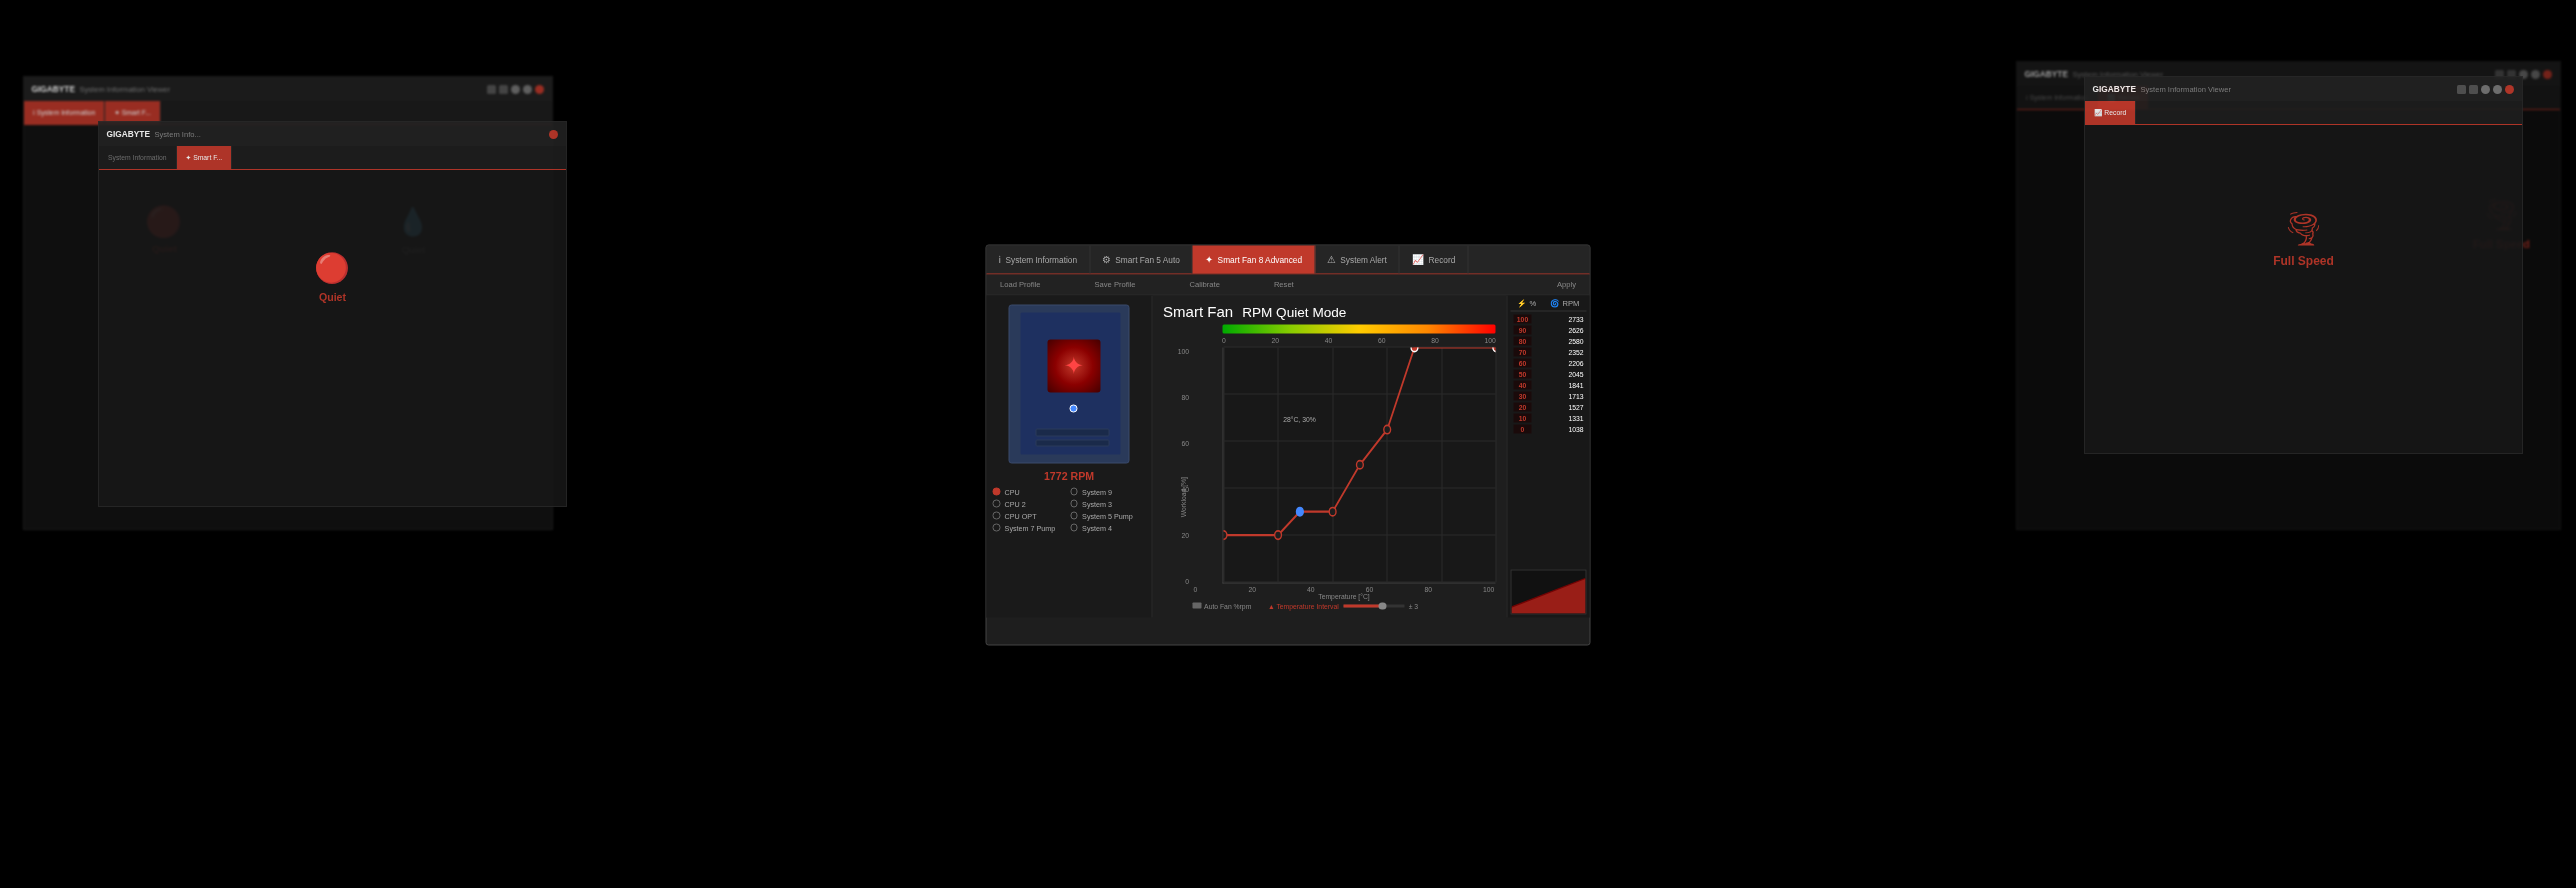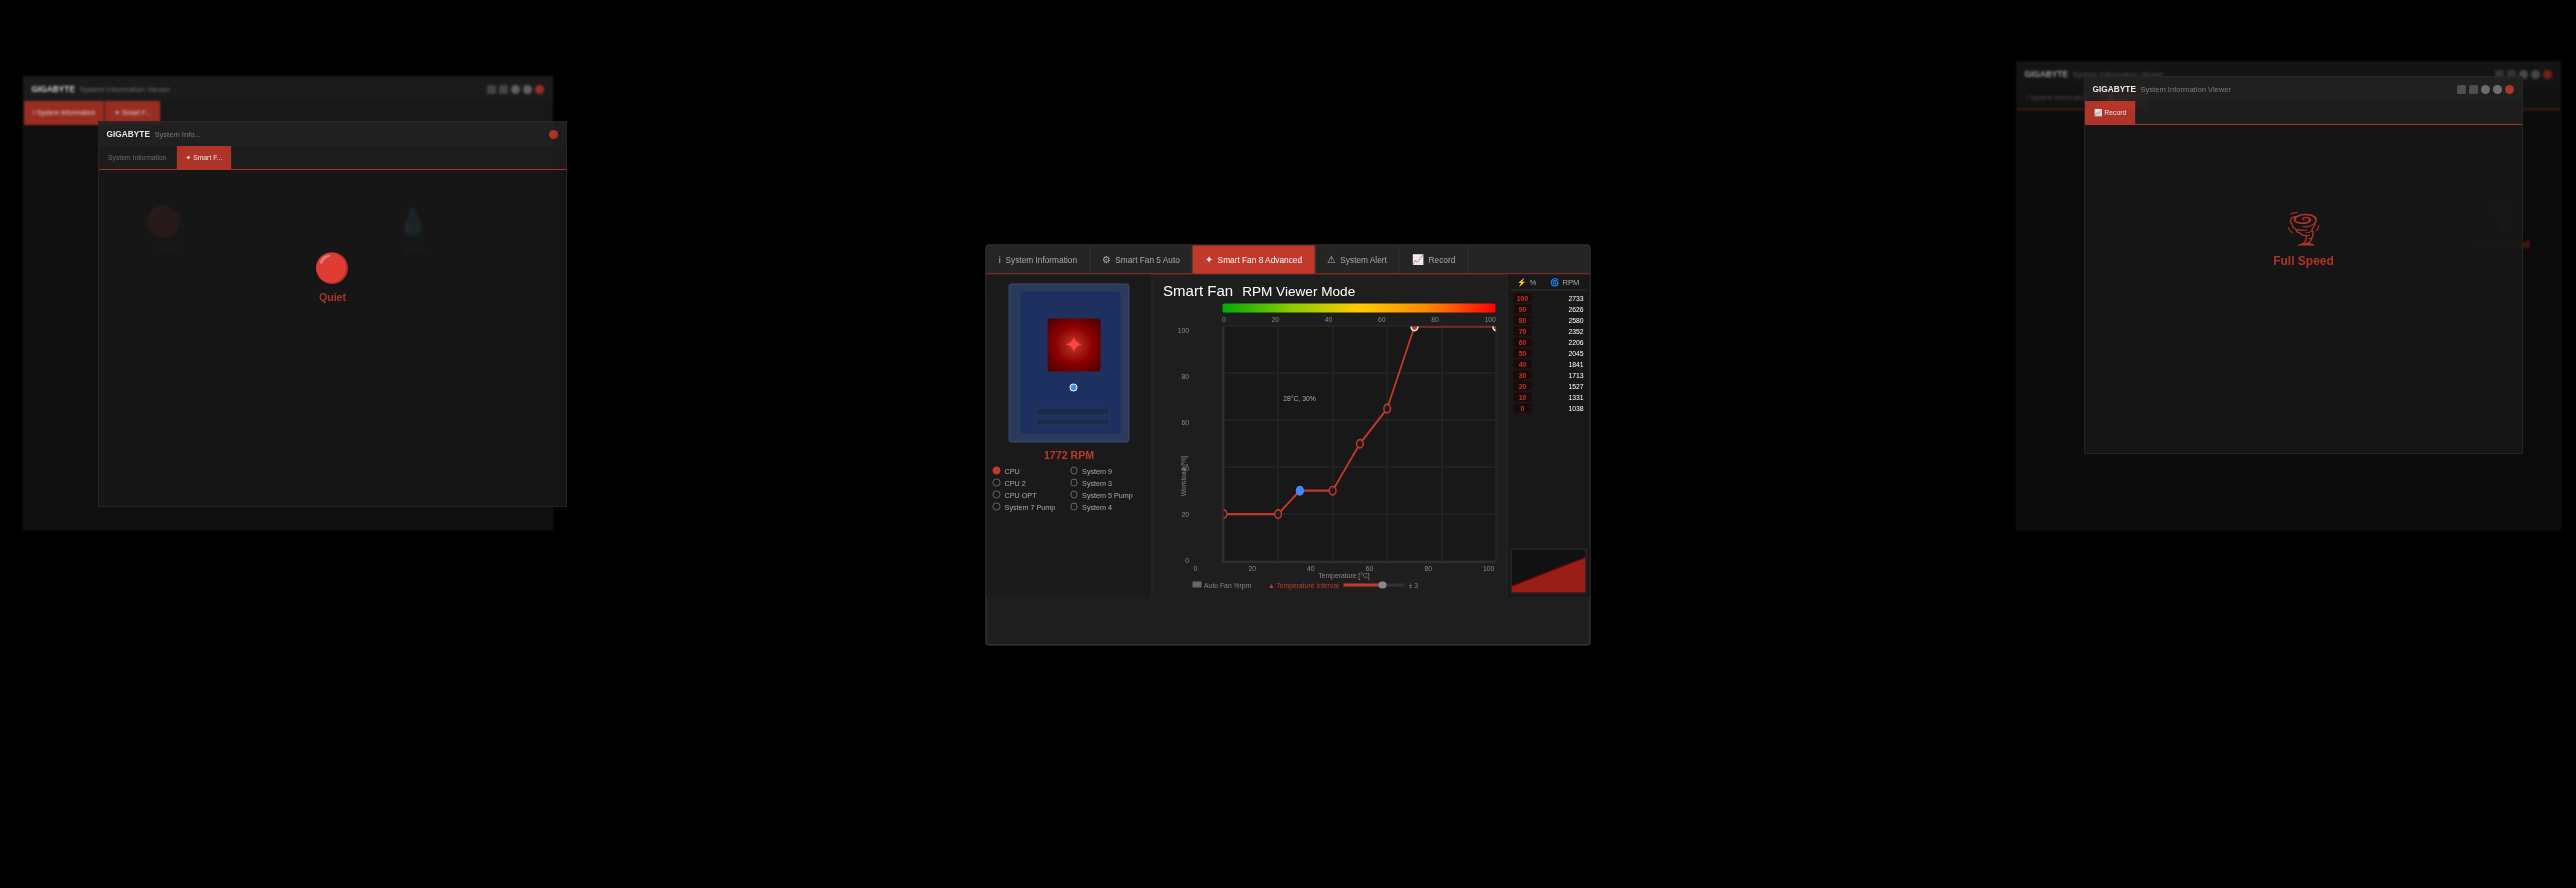--- a/index.html
+++ b/index.html
@@ -669,20 +669,27 @@
     <div class="tab">
       <span class="tab-icon">⚠</span>
       <span>System Alert</span>
     </div>
     <div class="tab">
       <span class="tab-icon">📈</span>
       <span>Record</span>
     </div>
   </div>
 
+  <div class="toolbar">
+    <span class="toolbar-item">Load Profile</span>
+    <span class="toolbar-item">Save Profile</span>
+    <span class="toolbar-item">Calibrate</span>
+    <span class="toolbar-item">Reset</span>
+    <span class="toolbar-item" style="margin-left:auto;">Apply</span>
+  </div>
 
   <div class="content">
 
     <div class="pc-section">
 
       <div class="pc-case">
         <div class="pc-case-inner">
           <div class="pc-fan-highlight">
             <span class="pc-fan-icon">✦</span>
           </div>
@@ -735,21 +742,21 @@
             </div>
           </div>
         </div>
       </div>
     </div>
 
     <div class="chart-section">
 
       <div class="chart-header">
         <span class="chart-title-sf">Smart Fan</span>
-        <span class="chart-title-mode">RPM Viewer Mode</span>
+        <span class="chart-title-mode">RPM Quiet Mode</span>
       </div>
 
       <div style="margin-left:29px;margin-bottom:1.5px;">
         <div class="temp-bar"></div>
         <div class="temp-bar-labels">
           <span>0</span>
           <span>20</span>
           <span>40</span>
           <span>60</span>
           <span>80</span>

